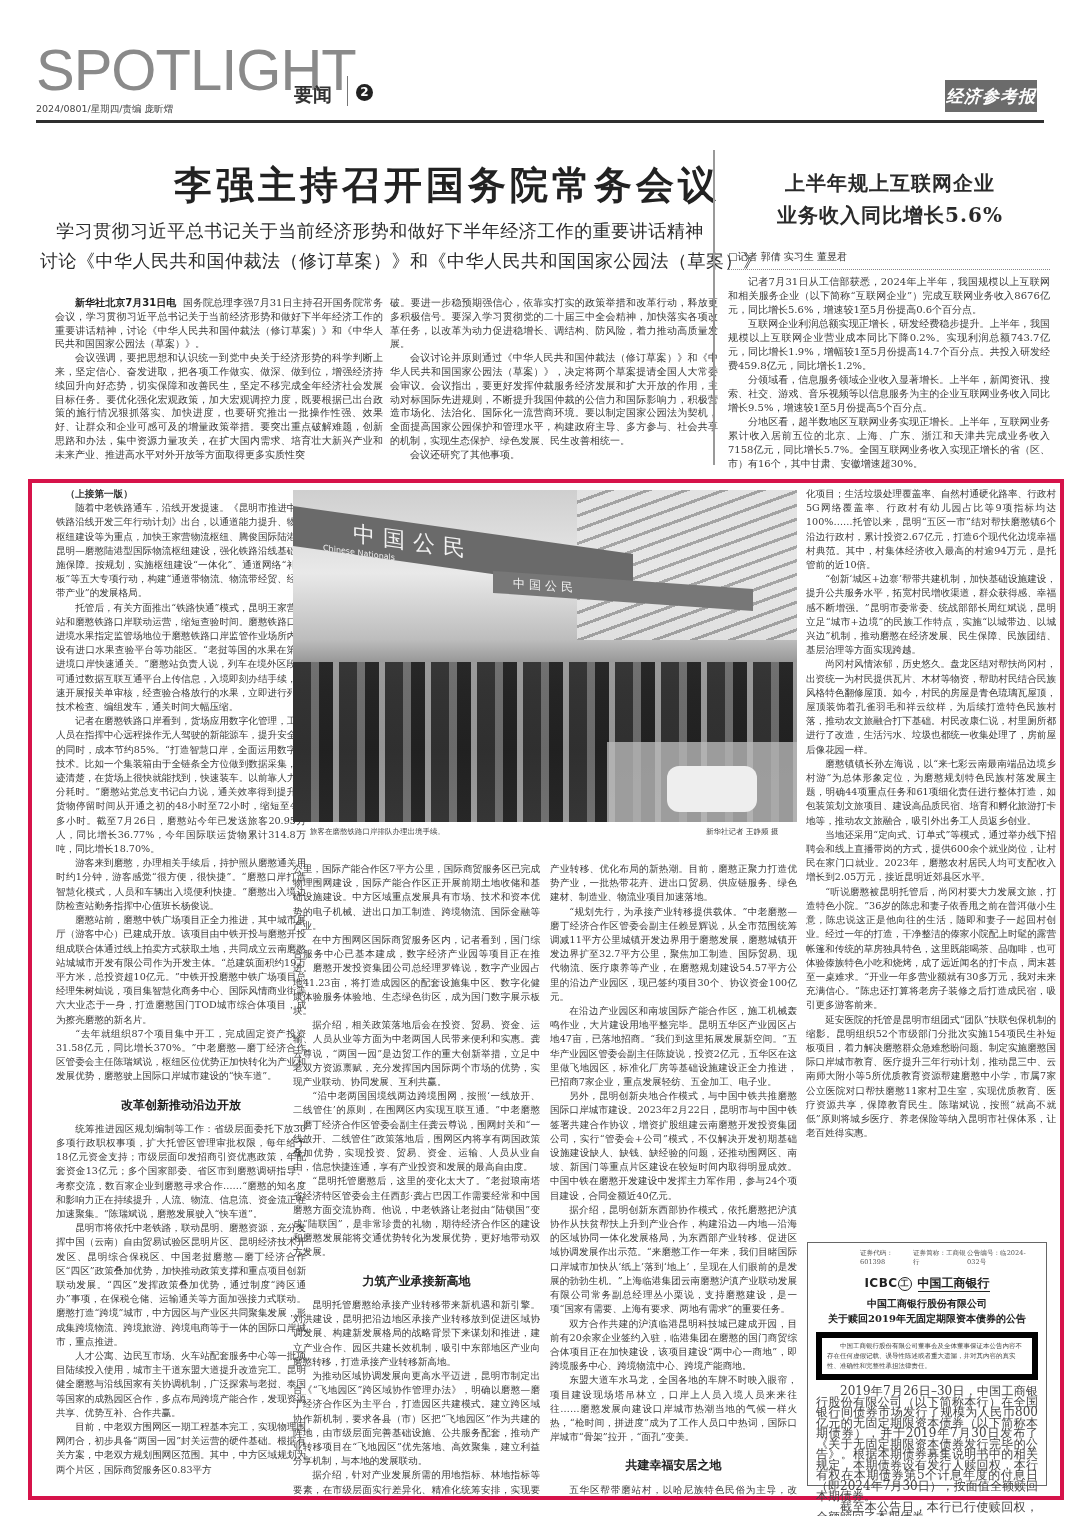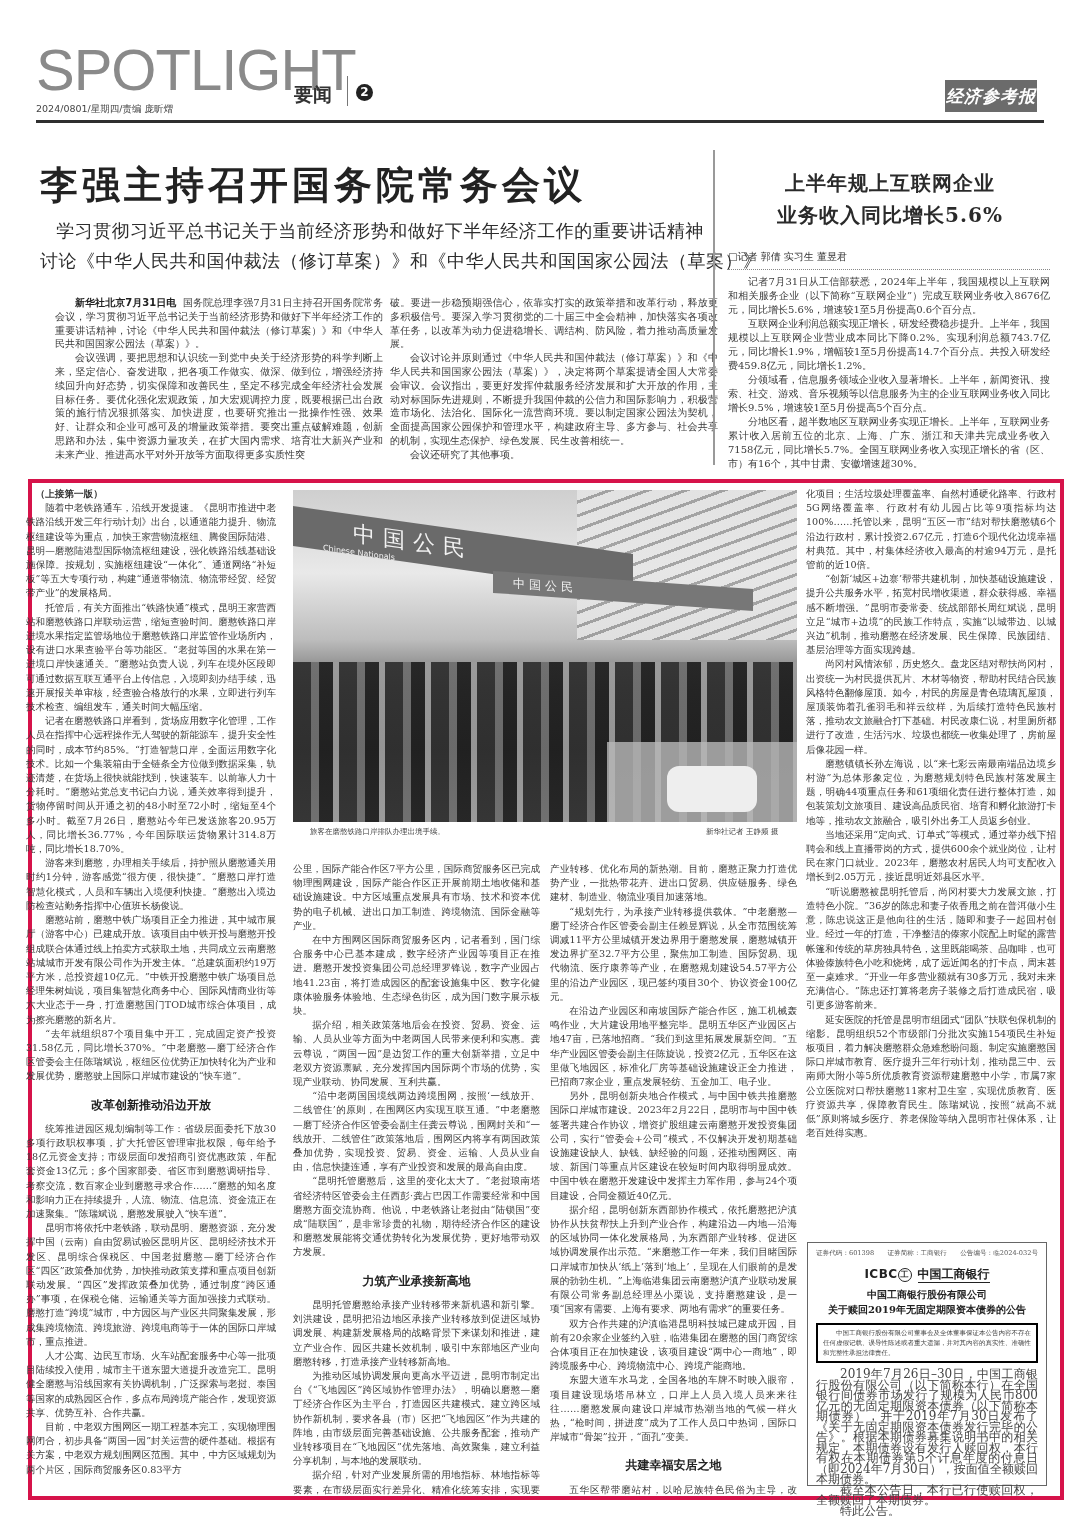--- a/index.html
+++ b/index.html
@@ -10,21 +10,21 @@
   .masthead { position: absolute; left: 36px; top: 40px; width: 1008px; height: 82px; }
   .brand { position: absolute; left: 0; top: 0; font-family: "Liberation Sans", "DejaVu Sans", sans-serif; font-weight: 400; font-size: 58px; letter-spacing: -1px; color: #8a8a8a; line-height: 60px; }
   .section-name { position: absolute; left: 258px; top: 42px; font-family: "DejaVu Sans", sans-serif; font-weight: 700; font-size: 19px; color: #333; }
   .vbar { position: absolute; left: 311px; top: 36px; width: 1px; height: 30px; background: #777; }
   .page-num { position: absolute; left: 320px; top: 44px; width: 17px; height: 17px; border-radius: 50%; background: #222; color: #fff; font-family: "DejaVu Sans", sans-serif; font-size: 12px; font-weight: 700; text-align: center; line-height: 17px; }
   .dateline { position: absolute; left: 0; top: 63px; font-family: "DejaVu Sans", sans-serif; font-size: 9.5px; color: #444; }
   .logo { position: absolute; right: 7px; top: 40px; width: 92px; height: 32px; background: #6b6b6b; color: #fff; font-family: "DejaVu Serif", serif; font-weight: 700; font-size: 17px; text-align: center; line-height: 32px; letter-spacing: 1px; font-style: italic; }
   .rule-top { position: absolute; left: 36px; top: 120px; width: 1008px; height: 3px; background: #2f2f2f; }
 
   
-  .lead-title { position: absolute; left: 40px; top: 160px; width: 680px; text-align: left; font-family: "DejaVu Serif", serif; font-weight: 700; font-size: 38px; letter-spacing: 4px; color: #222; }
+  .lead-title { position: absolute; left: 40px; top: 160px; width: 680px; text-align: right; font-family: "DejaVu Serif", serif; font-weight: 700; font-size: 38px; letter-spacing: 4px; color: #222; }
   .lead-sub { position: absolute; left: 40px; width: 680px; text-align: center; font-family: "DejaVu Sans", sans-serif; font-size: 18px; color: #2d2d2d; letter-spacing: 0.5px; white-space: nowrap; }
   .lead-sub.s1 { top: 219px; }
   .lead-sub.s2 { top: 249px; }
   .lead-body { position: absolute; top: 296px; width: 328px; font-size: 10px; line-height: 13.8px; color: #3a3a3a; text-align: justify; }
   .lead-body.c1 { left: 55px; }
   .lead-body.c2 { left: 390px; }
   .lead-body p { text-indent: 2em; }
   .lead-body .dateline-bold { font-family: "DejaVu Sans", sans-serif; font-weight: 700; color: #222; }
   .vsep { position: absolute; left: 713px; top: 150px; width: 2px; height: 315px; background: #999; }
 
@@ -36,47 +36,47 @@
   .side-body { position: absolute; left: 728px; top: 275px; width: 322px; font-size: 10px; line-height: 14px; color: #3a3a3a; text-align: justify; }
   .side-body p { text-indent: 2em; }
 
   
   .frame { position: absolute; left: 28px; top: 479px; width: 1036px; height: 1021px; border: 4px solid #d6134a; }
   .col { position: absolute; font-size: 9.6px; line-height: 14.2px; color: #3a3a3a; text-align: justify; overflow: hidden; }
   .col p { text-indent: 2em; }
   .col p.noindent { text-indent: 0; }
   .col .cont { font-family: "DejaVu Sans", sans-serif; font-weight: 700; color: #333; text-indent: 1em; }
   .col h3 { font-family: "DejaVu Sans", sans-serif; font-weight: 700; font-size: 12px; text-align: center; color: #222; margin: 14px 0 10px; }
-  .c-a { left: 26px; top: 487px; width: 250px; height: 1008px; }
+  .c-a { left: 56px; top: 487px; width: 250px; height: 1008px; }
   .c-d { left: 806px; top: 487px; width: 250px; height: 740px; }
   .c-b { left: 293px; top: 862px; width: 247px; height: 633px; }
   .c-c { left: 550px; top: 862px; width: 247px; height: 633px; }
 
   .photo { position: absolute; left: 293px; top: 490px; width: 504px; height: 332px; background: linear-gradient(180deg, #cfcfcf 0%, #e9e9e9 25%, #bdbdbd 45%, #6c6c6c 60%, #3f3f3f 78%, #8d8d8d 100%); overflow: hidden; }
   .photo .sign { position: absolute; background: #5a5a5a; color: #f2f2f2; font-family: "DejaVu Sans", sans-serif; }
   .photo .sign1 { left: 0; top: 40px; width: 340px; height: 40px; transform: skewY(8deg); font-size: 22px; padding-left: 60px; line-height: 38px; letter-spacing: 8px; background: #6a6a6a; }
   .photo .sign1 small { font-size: 8px; letter-spacing: 0; margin-left: -150px; position: relative; top: 14px; }
   .photo .sign2 { left: 200px; top: 90px; width: 260px; height: 22px; transform: skewY(4deg); font-size: 12px; padding-left: 20px; line-height: 22px; letter-spacing: 4px; background: #777; }
   .photo .roof { position: absolute; right: 0; top: 0; width: 220px; height: 150px; background: repeating-linear-gradient(160deg, #e6e6e6 0 10px, #9a9a9a 10px 13px); opacity: 0.85; }
   .photo .crowd { position: absolute; left: 0; bottom: 0; width: 100%; height: 160px; background: repeating-linear-gradient(90deg, #2e2e2e 0 18px, #6e6e6e 18px 26px, #1e1e1e 26px 40px, #9c9c9c 40px 46px); opacity: 0.92; }
   .photo .floor { position: absolute; right: 0; bottom: 0; width: 190px; height: 80px; background: #b8b8b8; opacity: 0.8; }
   .photo .bag { position: absolute; right: 40px; bottom: 10px; width: 90px; height: 46px; border-radius: 12px; background: #eeeeee; }
   .caption { position: absolute; top: 827px; font-family: "DejaVu Sans", sans-serif; font-size: 7.5px; color: #444; }
   .caption.left { left: 310px; }
   .caption.right { left: 706px; }
 
   
   .ad { position: absolute; left: 807px; top: 1242px; width: 240px; height: 244px; border: 1px solid #666; padding: 6px 8px; font-size: 7.4px; color: #444; }
-  .ad-meta { display: flex; justify-content: space-between; font-size: 6.6px; color: #555; }
+  .ad-meta { display: flex; justify-content: space-between; font-size: 6.6px; color: #555; margin-left: 44px; }
   .ad-logo { margin: 8px auto 4px; text-align: center; font-family: "DejaVu Sans", sans-serif; font-weight: 700; font-size: 12px; color: #222; }
   .ad-logo .icbc { letter-spacing: 0.5px; margin-right: 0; }
   .ad-logo .circle { display: inline-block; width: 14px; height: 14px; border: 1.5px solid #222; border-radius: 50%; font-size: 8px; line-height: 11px; vertical-align: middle; margin-right: 6px; }
   .ad-logo .bank { border-bottom: 1.5px solid #222; padding-bottom: 1px; }
   .ad-title { text-align: center; font-weight: 700; font-size: 10px; color: #222; line-height: 15px; }
-  .ad-box { border: 2px solid #000000; margin: 6px 0; padding: 3px 5px; font-size: 6.5px; line-height: 10px; }
+  .ad-box { border: 6px solid #000000; margin: 6px 0; padding: 3px 5px; font-size: 6.5px; line-height: 10px; }
   .ad-box p, .ad-body p { text-indent: 2em; }
   .ad-body { font-size: 12px; line-height: 10.5px; text-align: justify; }
   .ad-sign { text-align: right; font-size: 6.6px; line-height: 11px; margin-top: 8px; padding-right: 14px; }
 </style>
 </head>
 <body>
 
 <header class="masthead">
   <div class="brand">SPOTLIGHT</div>
   <div class="section-name">要闻</div>

